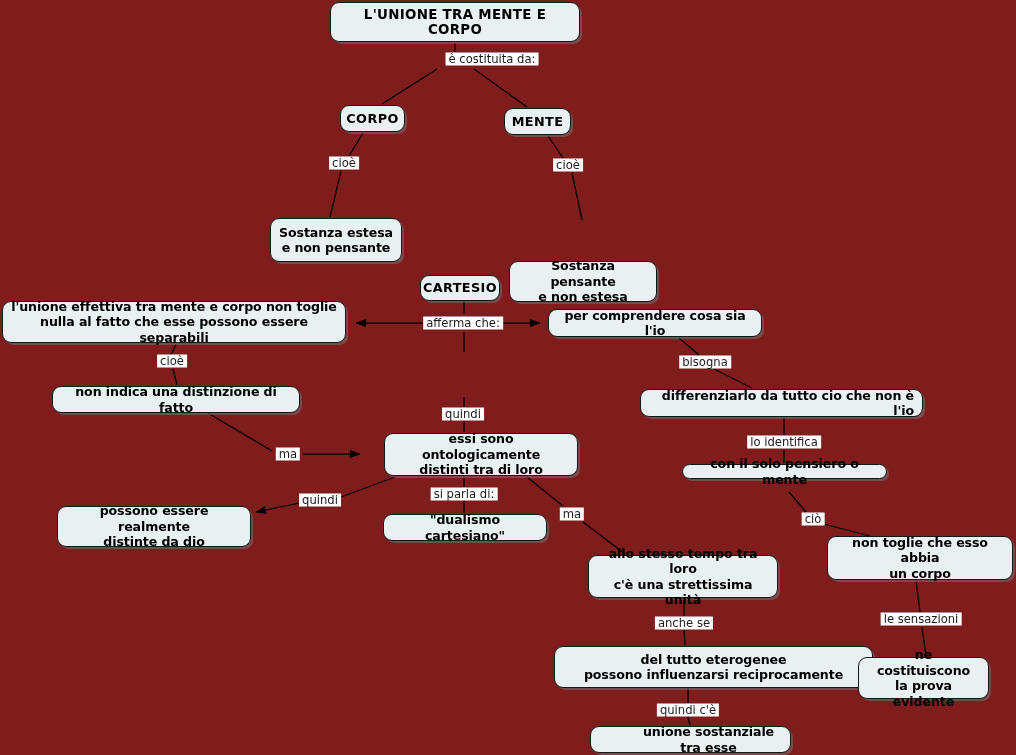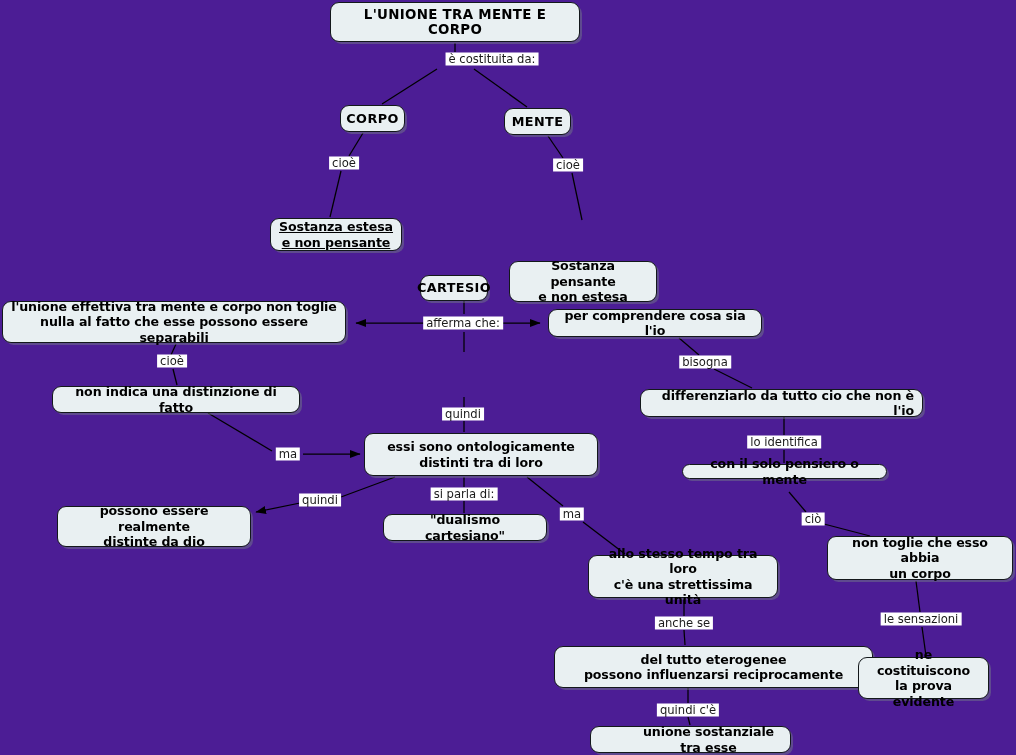--- a/index.html
+++ b/index.html
@@ -7,21 +7,21 @@
     padding: 0;
     background: #ffffff;
   }
   body {
     font-family: "DejaVu Sans", sans-serif;
   }
   #canvas {
     position: relative;
     width: 1016px;
     height: 755px;
-    background: #4c1d95;
+    background: #7f1d1d;
     overflow: hidden;
   }
   #edges {
     position: absolute;
     left: 0;
     top: 0;
     width: 1016px;
     height: 755px;
     pointer-events: none;
   }
@@ -136,39 +136,39 @@
       <line x1="922" y1="627" x2="926" y2="656"></line>
     </g>
   </svg>
 
   <div class="node title" style="left:330px; top:2px; width:250px; height:40px;">L'UNIONE TRA MENTE E CORPO</div>
 
   <div class="node small-cap" style="left:340px; top:105px; width:65px; height:27px;">CORPO</div>
 
   <div class="node small-cap" style="left:504px; top:108px; width:67px; height:27px;">MENTE</div>
 
-  <div class="node" style="left:270px; top:218px; width:132px; height:33px;text-decoration:underline;">Sostanza estesa
+  <div class="node" style="left:270px; top:218px; width:132px; height:44px;">Sostanza estesa
 e non pensante</div>
 
   <div class="node" style="left:509px; top:221px; width:148px; height:41px;margin-top:40px;">Sostanza pensante
 e non estesa</div>
 
-  <div class="node small-cap" style="left:420px; top:275px; width:68px; height:26px;">CARTESIO</div>
+  <div class="node small-cap" style="left:420px; top:275px; width:80px; height:26px;">CARTESIO</div>
 
   <div class="node" style="left:548px; top:309px; width:214px; height:28px;">per comprendere cosa sia l'io</div>
 
   <div class="node" style="left:2px; top:301px; width:344px; height:42px;">l'unione effettiva tra mente e corpo non toglie
 nulla al fatto che esse possono essere separabili</div>
 
 
   <div class="node" style="left:52px; top:386px; width:248px; height:27px;">non indica una distinzione di fatto</div>
 
   <div class="node" style="left:640px; top:389px; width:283px; height:28px;text-align:right;">differenziarlo da tutto cio che non è l'io</div>
 
-  <div class="node" style="left:364px; top:433px; width:234px; height:43px;">essi sono ontologicamente
+  <div class="node" style="left:384px; top:433px; width:194px; height:43px;">essi sono ontologicamente
 distinti tra di loro</div>
 
   <div class="node" style="left:682px; top:464px; width:205px; height:15px;">con il solo pensiero o mente</div>
 
   <div class="node" style="left:57px; top:506px; width:194px; height:41px;">possono essere realmente
 distinte da dio</div>
 
   <div class="node" style="left:383px; top:514px; width:164px; height:27px;">"dualismo cartesiano"</div>
 
   <div class="node" style="left:827px; top:536px; width:186px; height:44px;">non toglie che esso abbia

